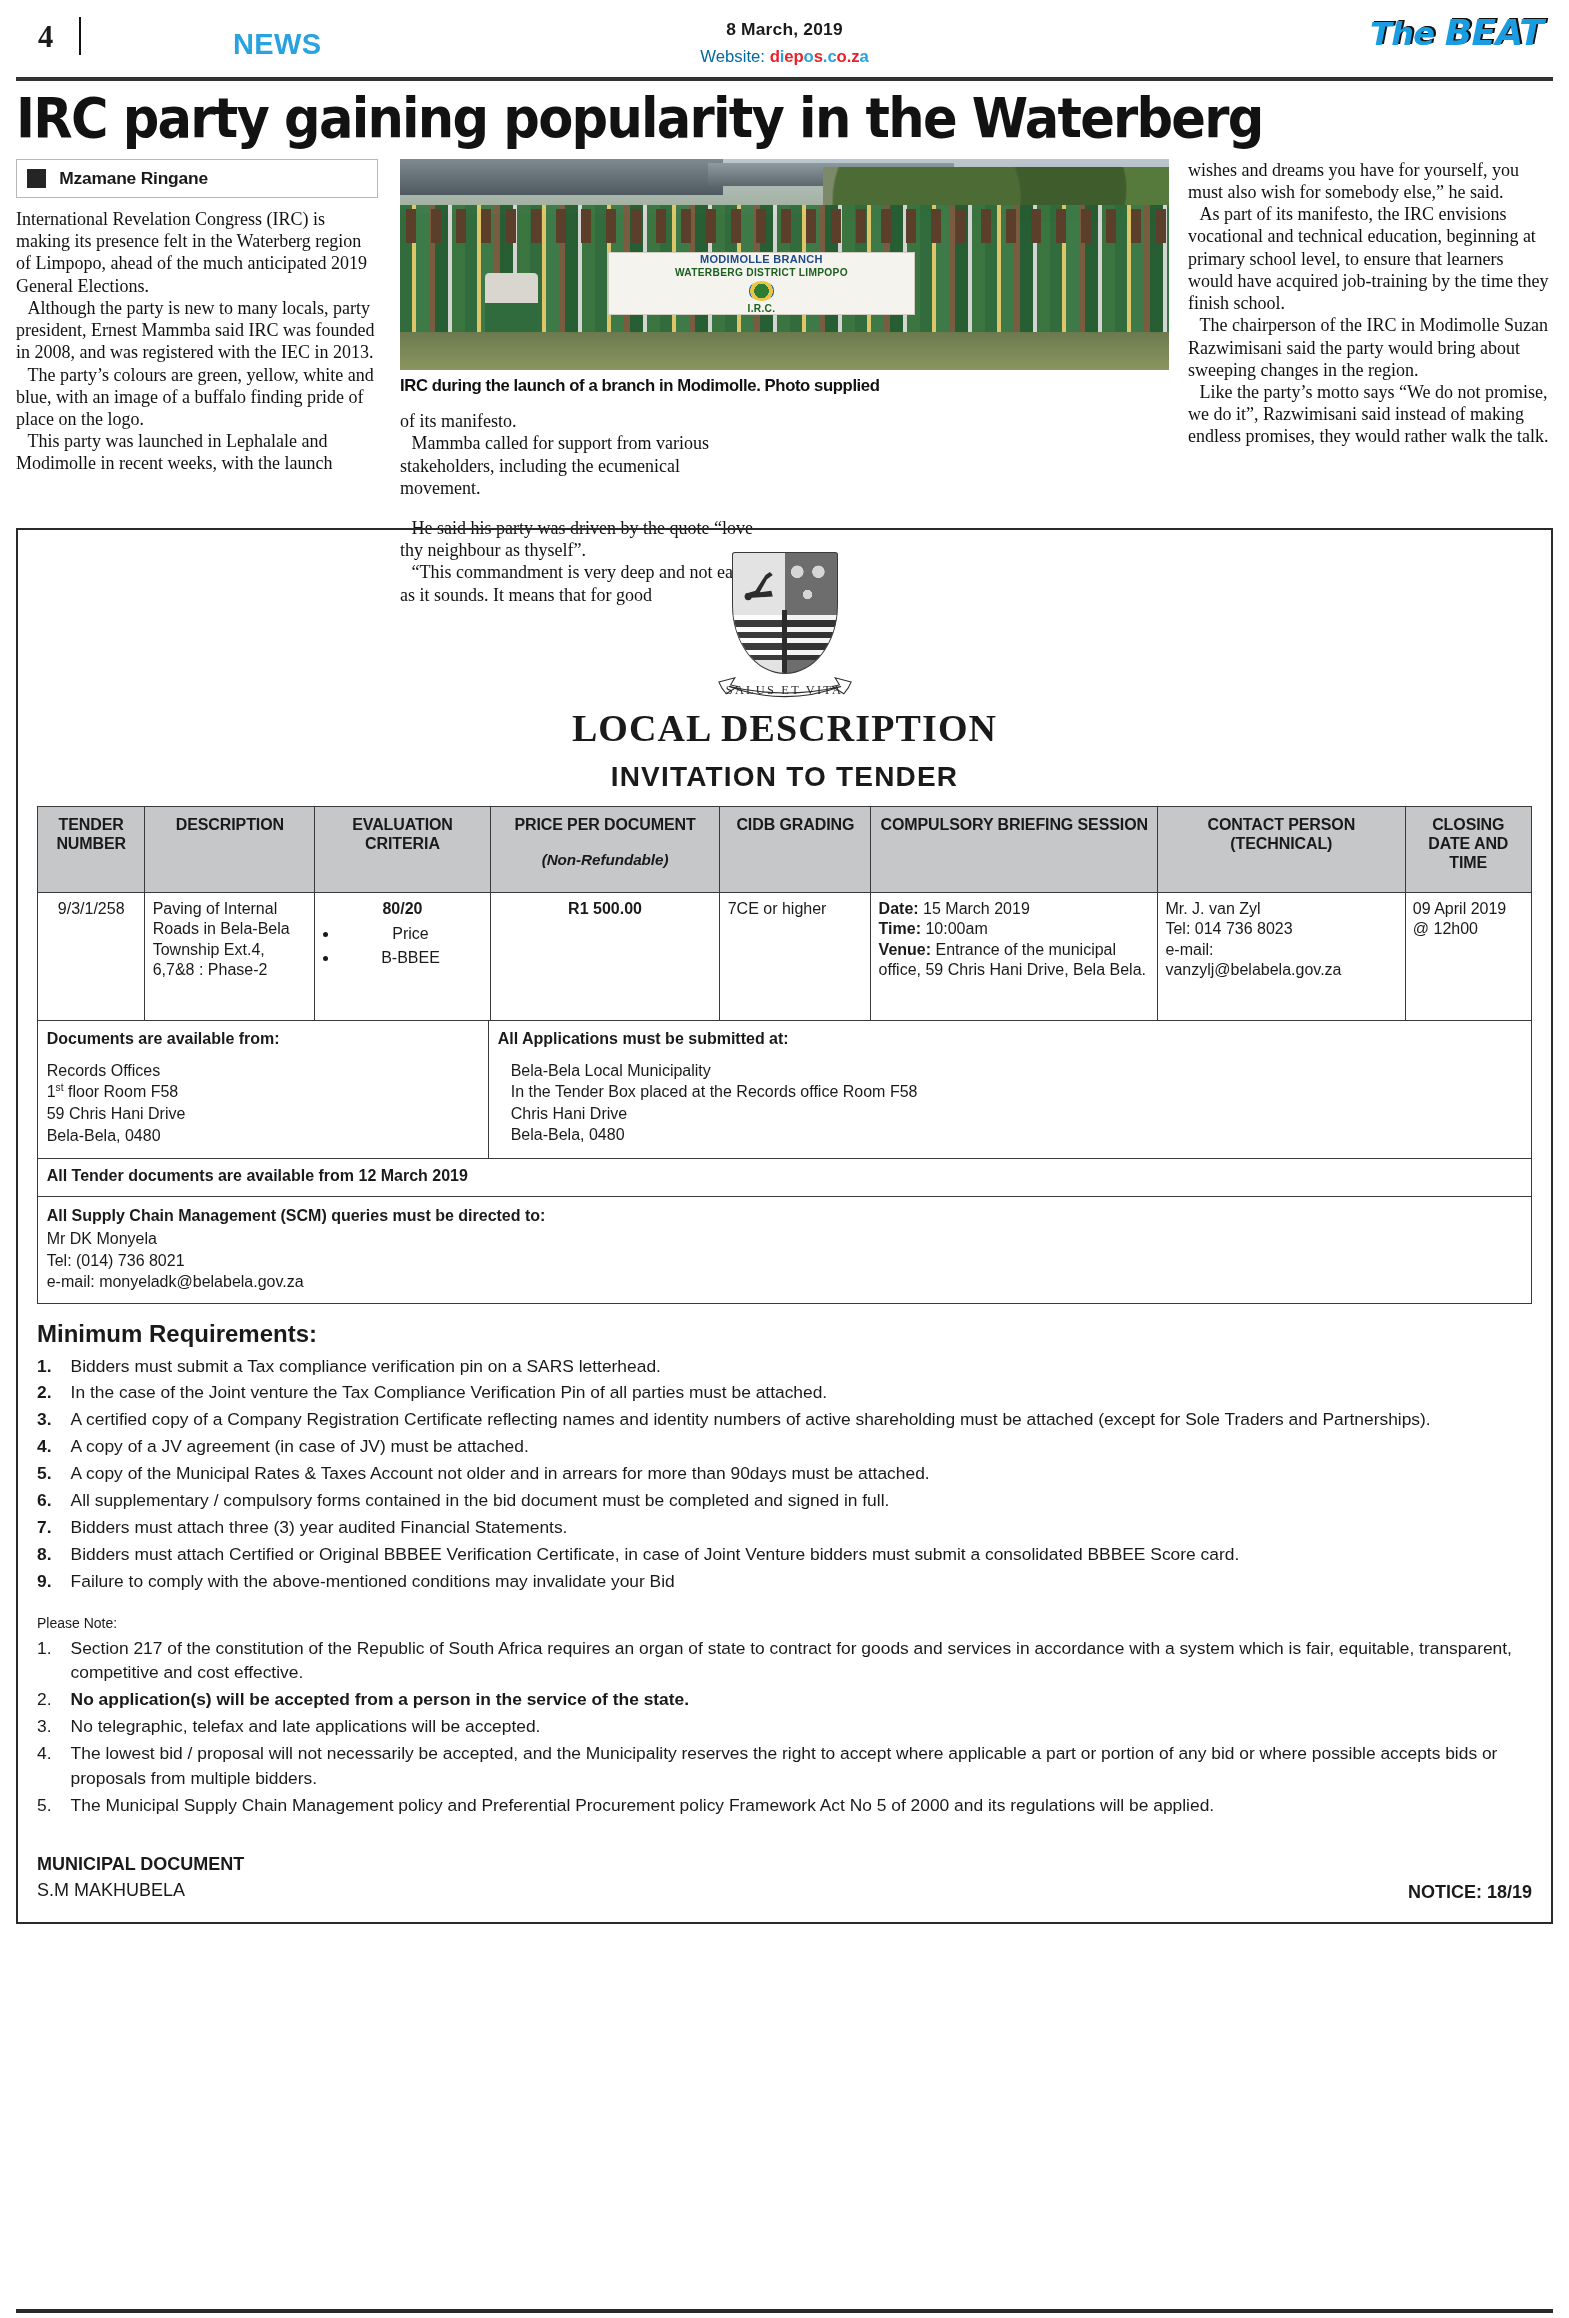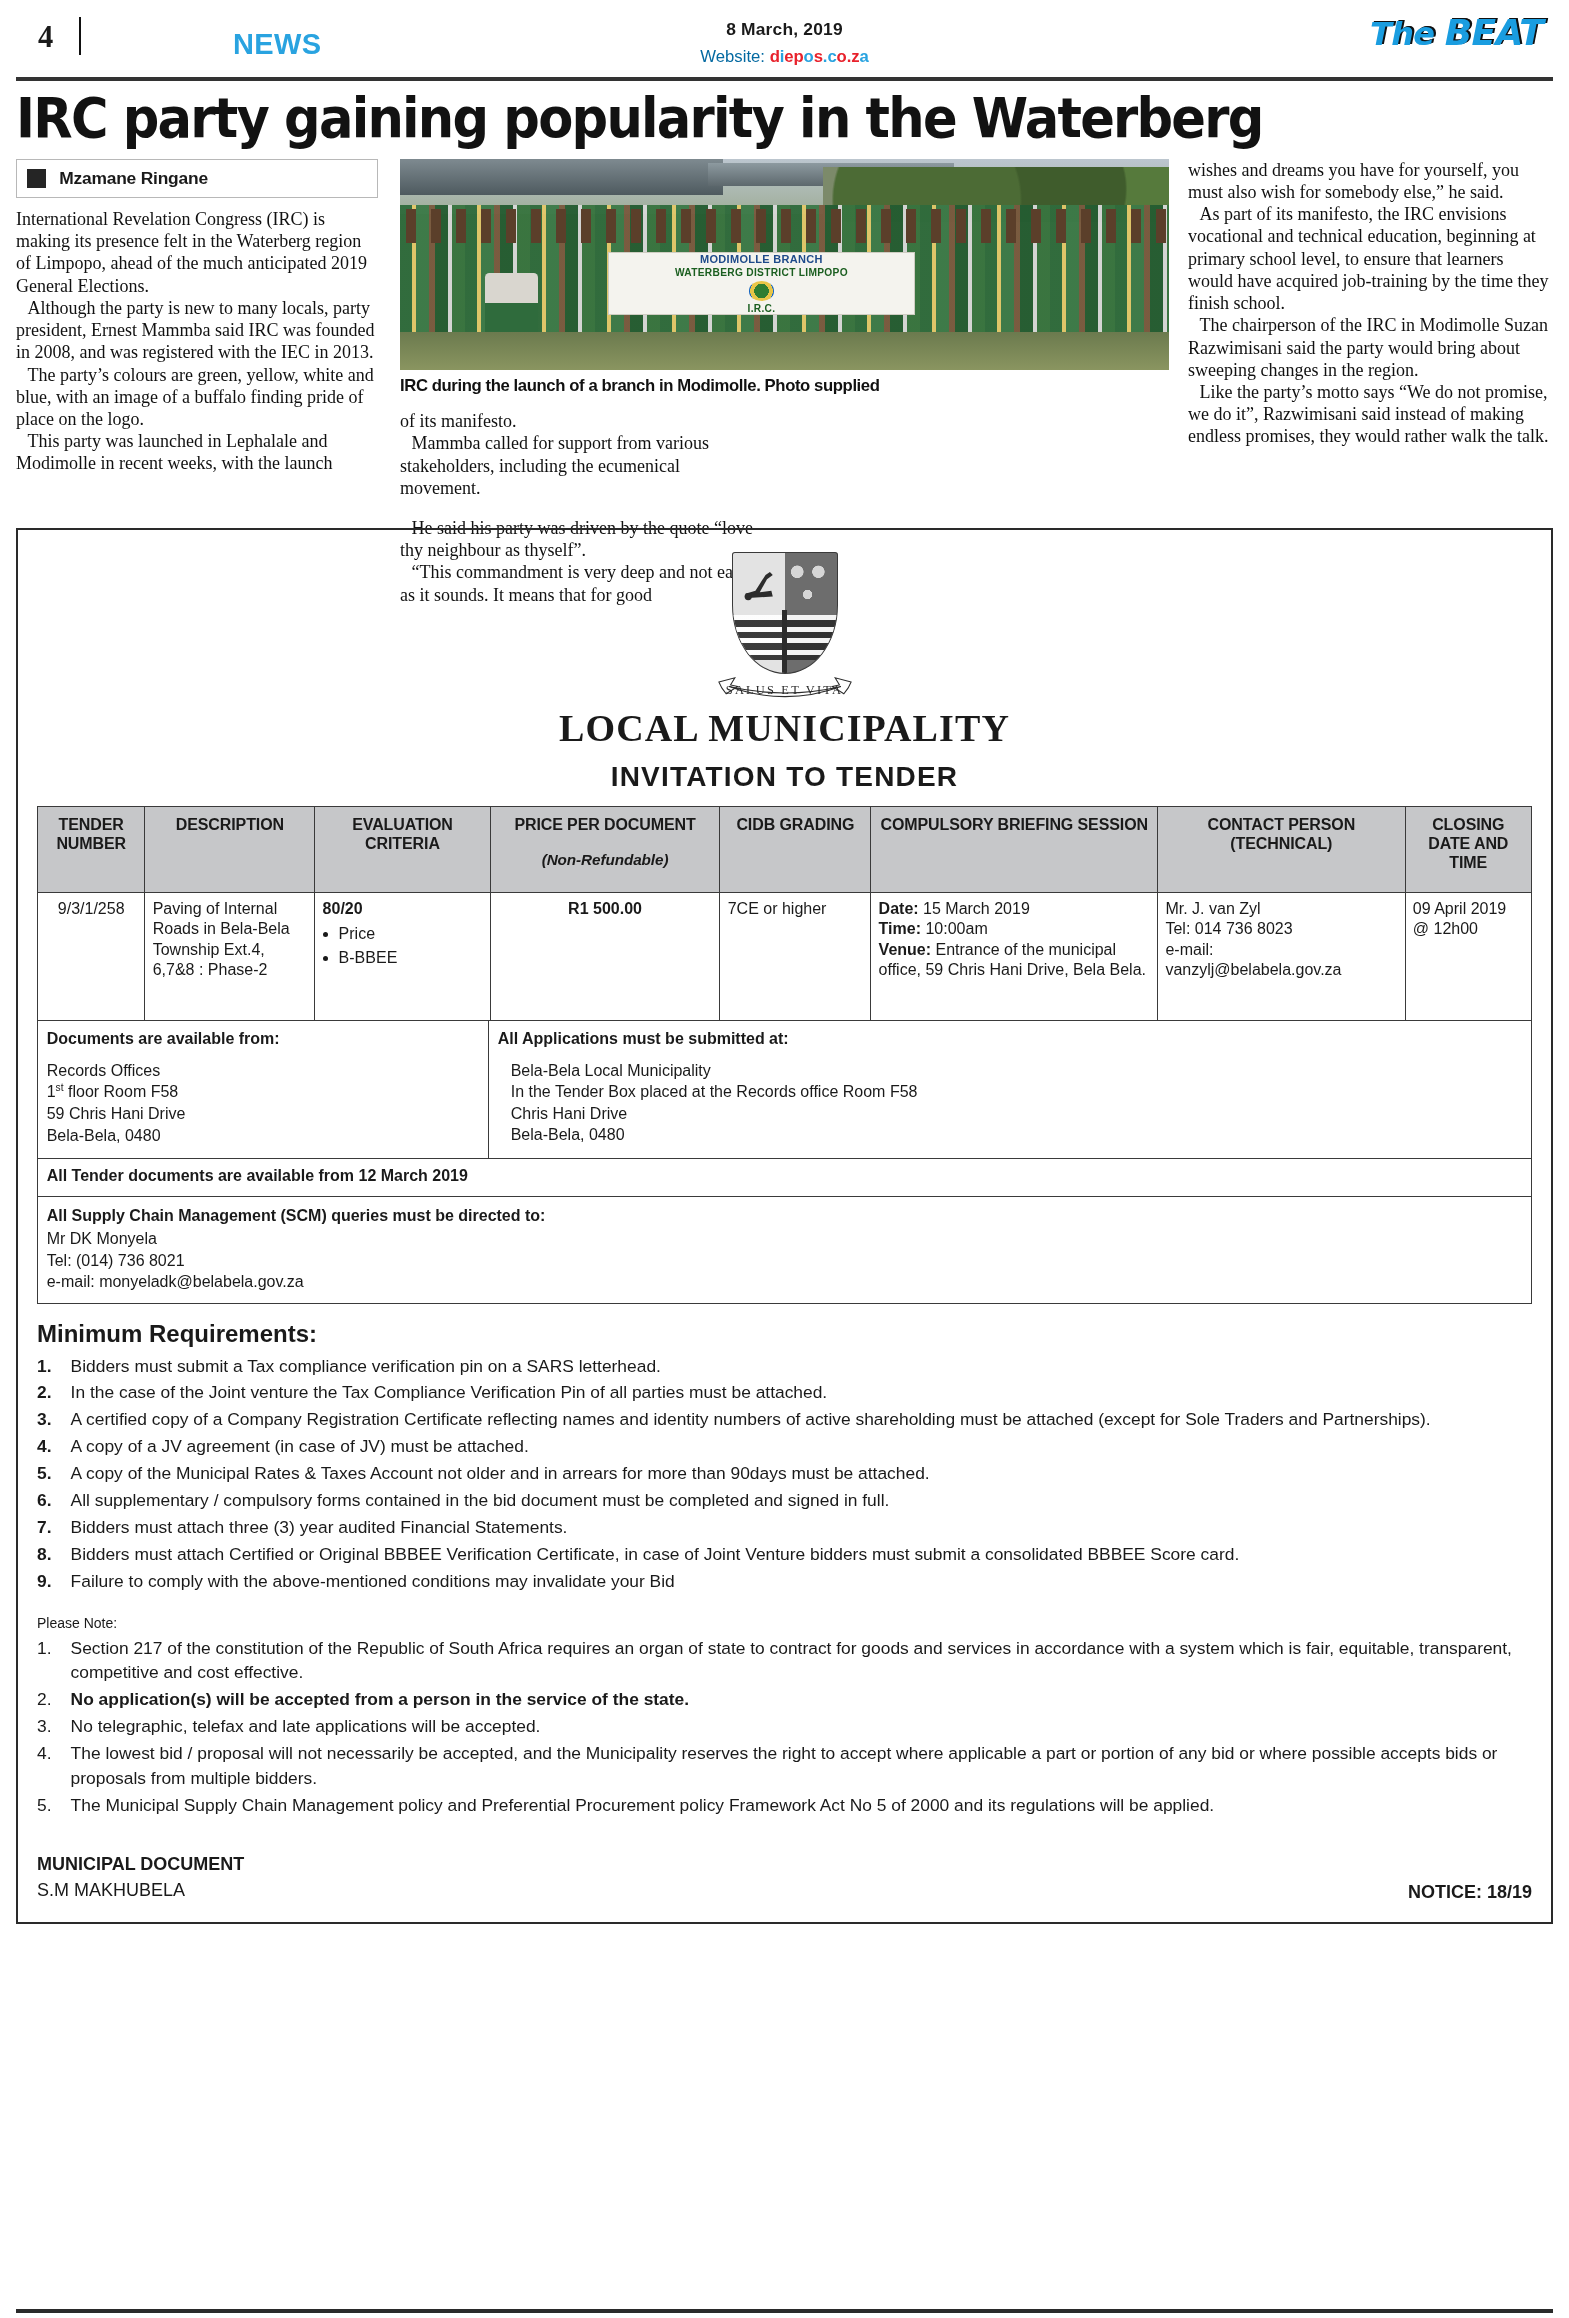--- a/index.html
+++ b/index.html
@@ -316,21 +316,21 @@
     font-size: 15.3px;
     margin-top: 16px;
   }
   table.tender td {
     font-size: 16px;
     line-height: 1.28;
     height: 128px;
   }
   td.c-num   { text-align: center; vertical-align: middle; }
   td.c-desc  { vertical-align: middle; }
-  td.c-eval  { vertical-align: top; padding-top: 10.2px; }
+  td.c-eval  { vertical-align: top; padding-top: 10.2px; text-align: center; }
   td.c-eval .eval-head { font-weight: bold; margin-bottom: 2.9px; }
   td.c-eval ul { margin: 0; padding-left: 16px; }
   td.c-eval li { line-height: 1.5; }
   td.c-price { text-align: center; vertical-align: middle; font-weight: bold; }
   td.c-cidb  { vertical-align: middle; }
   td.c-brief { vertical-align: middle; }
   td.c-brief b { font-weight: bold; }
   td.c-contact { vertical-align: top; padding-top: 10.2px; line-height: 1.6; }
   td.c-close { vertical-align: middle; }
 
@@ -505,21 +505,21 @@
     </div>
     <svg class="ribbon" viewBox="0 0 190 44">
       <path d="M4 18 L26 12 L20 22 L30 24 L14 34 L8 26 Z" fill="#fff" stroke="#2b2b2b" stroke-width="1.4"></path>
       <path d="M186 18 L164 12 L170 22 L160 24 L176 34 L182 26 Z" fill="#fff" stroke="#2b2b2b" stroke-width="1.4"></path>
       <path d="M18 24 Q95 52 172 24 Q95 42 18 24 Z" fill="#fff" stroke="#2b2b2b" stroke-width="1.4"></path>
     </svg>
     <div class="motto">SALUS ET VITA</div>
   </div>
 
   <div class="muni-name">
-    <div class="l2">LOCAL  MUNICIPALITY</div>
+    <div class="l2">LOCAL  DESCRIPTION</div>
   </div>
 
   <div class="invite">INVITATION  TO  TENDER</div>
 
   <table class="tender">
     <colgroup>
       <col style="width:79px">
         <col style="width:125px">
         <col style="width:129px">
       <col style="width:169px">

